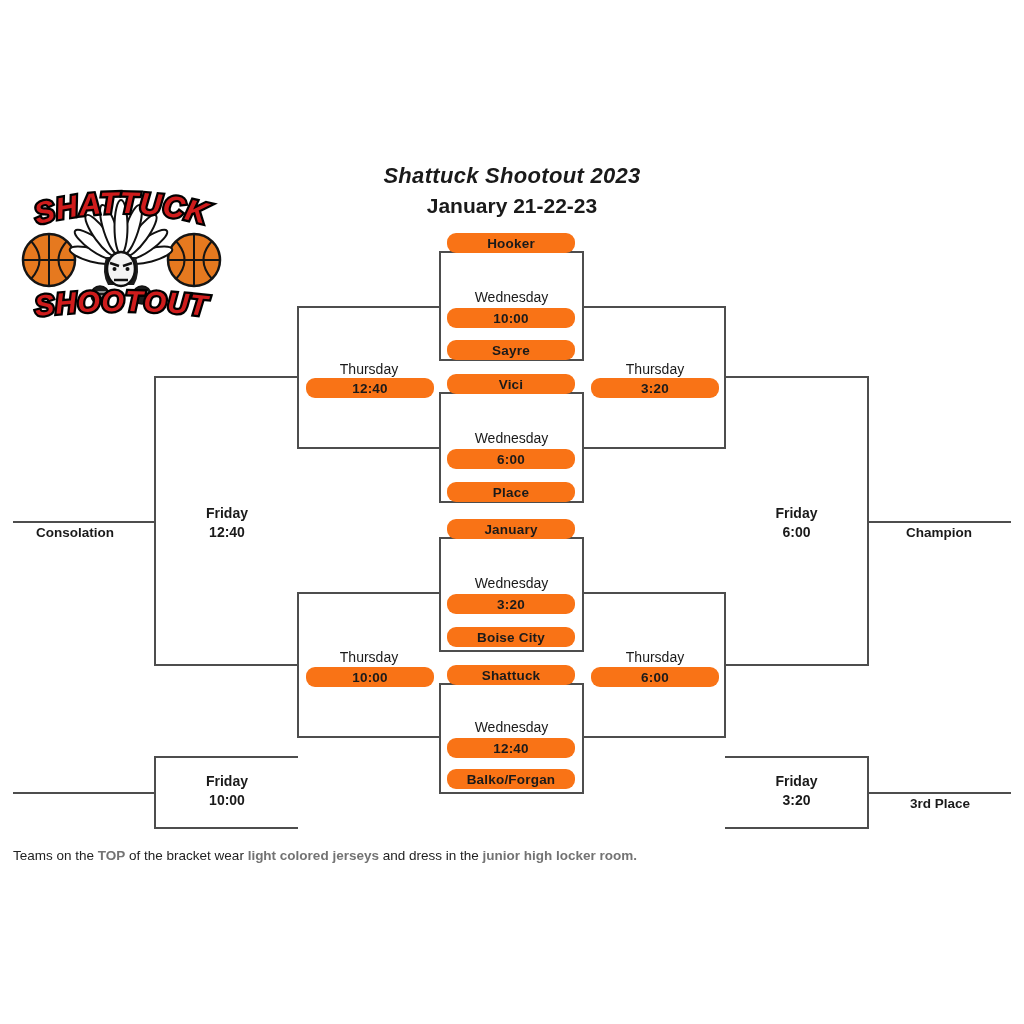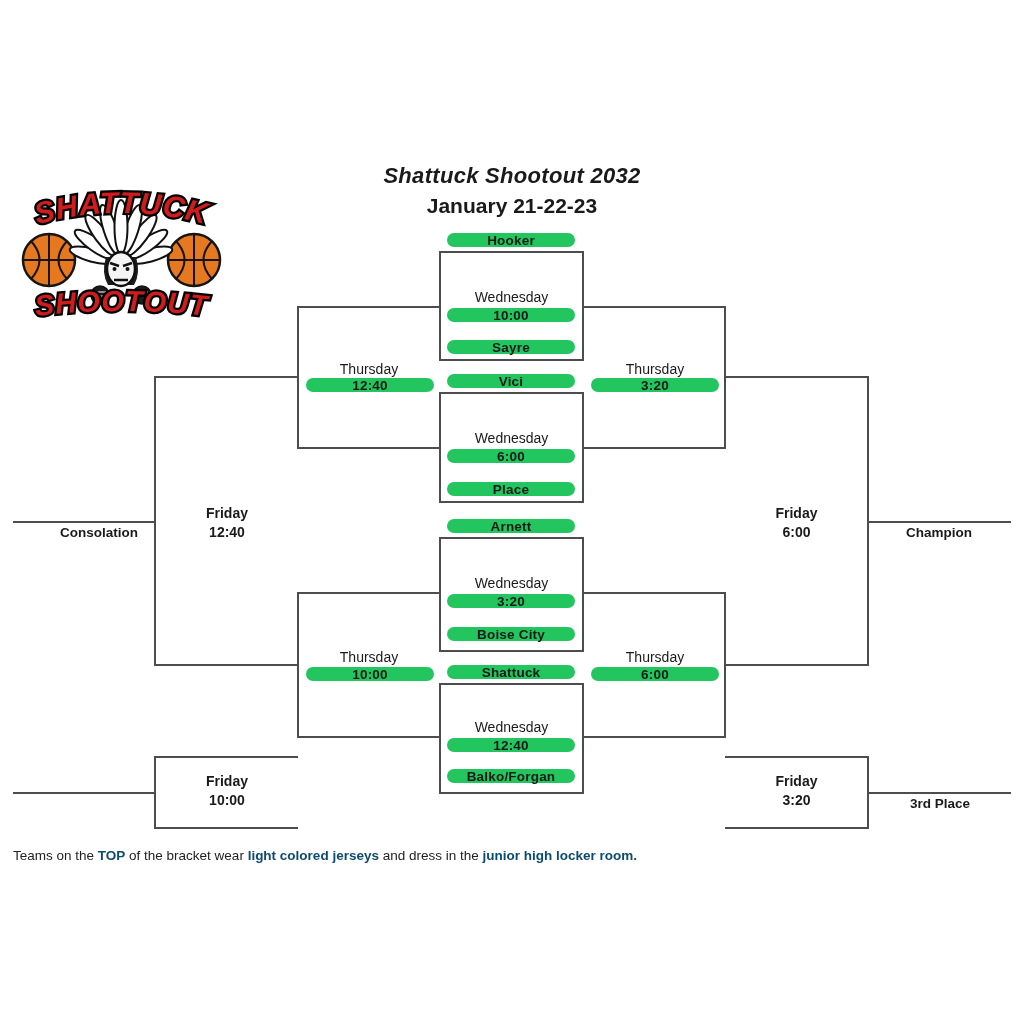--- a/index.html
+++ b/index.html
@@ -4,44 +4,44 @@
 <style>
   html,body{margin:0;padding:0;background:#ffffff;}
   #canvas{
     position:relative;width:1024px;height:1024px;background:#ffffff;overflow:hidden;
     font-family:"Liberation Sans","DejaVu Sans",sans-serif;color:#1a1a1a;
   }
   .hl{position:absolute;height:2px;background:#4d4d4d;}
   .vl{position:absolute;width:2px;background:#4d4d4d;}
   .gamebox{position:absolute;left:439px;width:145px;border:2px solid #4d4d4d;box-sizing:border-box;background:#fff;}
   .pill{
-    position:absolute;height:14px;background:#22c55e;border-radius:9px;
+    position:absolute;height:20px;background:#f97316;border-radius:9px;
     display:flex;align-items:center;justify-content:center;
     font-weight:bold;font-size:13.5px;letter-spacing:.2px;z-index:3;
   }
   .teampill{left:447px;width:128px;}
   .daytxt{position:absolute;text-align:center;font-weight:normal;font-size:14px;z-index:3;}
   .fridayblk{position:absolute;text-align:center;font-weight:bold;font-size:14px;line-height:19px;z-index:3;}
   .sidelabel{position:absolute;text-align:center;font-weight:bold;font-size:13.5px;z-index:3;}
   #title{position:absolute;left:262px;top:163px;width:500px;text-align:center;
     font-size:22px;font-weight:bold;font-style:italic;letter-spacing:.3px;}
   #subtitle{position:absolute;left:262px;top:194px;width:500px;text-align:center;
     font-size:21px;font-weight:bold;}
   #bracketlabel{position:absolute;left:706px;top:189px;width:162px;text-align:center;
     font-size:17.5px;font-weight:bold;border-bottom:2px solid #333;padding-bottom:4px;}
   #footnote{position:absolute;left:13px;top:848px;font-size:13.5px;color:#222;}
-  #footnote b{color:#0c4a6e;}
+  #footnote b{color:#737373;}
   #logo{position:absolute;left:18px;top:183px;width:207px;height:150px;}
 </style>
 </head>
 <body>
 
 <div id="canvas">
 
-  <div id="title">Shattuck Shootout 2032</div>
+  <div id="title">Shattuck Shootout 2023</div>
   <div id="subtitle">January 21-22-23</div>
 
   <svg id="logo" viewBox="0 0 207 150">
     <defs>
       <path id="arcTop" d="M 10,44 Q 103,16 197,44"></path>
       <path id="arcBot" d="M 10,134 Q 103,122 197,134"></path>
     </defs>
 
     <g>
       <circle cx="31" cy="77" r="26" fill="#e6791f" stroke="#151515" stroke-width="2.5"></circle>
@@ -126,21 +126,21 @@
   <div class="pill teampill" style="top:233px">Hooker</div>
   <div class="daytxt" style="left:439px;width:145px;top:289px">Wednesday</div>
   <div class="pill" style="left:447px;width:128px;top:308px">10:00</div>
   <div class="pill teampill" style="top:340px">Sayre</div>
 
   <div class="pill teampill" style="top:374px">Vici</div>
   <div class="daytxt" style="left:439px;width:145px;top:430px">Wednesday</div>
   <div class="pill" style="left:447px;width:128px;top:449px">6:00</div>
   <div class="pill teampill" style="top:482px">Place</div>
 
-  <div class="pill teampill" style="top:519px">Arnett</div>
+  <div class="pill teampill" style="top:519px">January</div>
   <div class="daytxt" style="left:439px;width:145px;top:575px">Wednesday</div>
   <div class="pill" style="left:447px;width:128px;top:594px">3:20</div>
   <div class="pill teampill" style="top:627px">Boise City</div>
 
   <div class="pill teampill" style="top:665px">Shattuck</div>
   <div class="daytxt" style="left:439px;width:145px;top:719px">Wednesday</div>
   <div class="pill" style="left:447px;width:128px;top:738px">12:40</div>
   <div class="pill teampill" style="top:769px">Balko/Forgan</div>
 
   <div class="daytxt" style="left:298px;width:142px;top:361px">Thursday</div>
@@ -152,21 +152,21 @@
   <div class="daytxt" style="left:584px;width:142px;top:361px">Thursday</div>
   <div class="pill" style="left:591px;width:128px;top:378px">3:20</div>
 
   <div class="daytxt" style="left:584px;width:142px;top:649px">Thursday</div>
   <div class="pill" style="left:591px;width:128px;top:667px">6:00</div>
 
   <div class="fridayblk" style="left:157px;width:140px;top:504px">
     <div>Friday</div>
     <div>12:40</div>
   </div>
-  <div class="sidelabel" style="left:24px;width:150px;top:525px">Consolation</div>
+  <div class="sidelabel" style="left:0;width:150px;top:525px">Consolation</div>
 
   <div class="fridayblk" style="left:725px;width:143px;top:504px">
     <div>Friday</div>
     <div>6:00</div>
   </div>
   <div class="sidelabel" style="left:866px;width:146px;top:525px">Champion</div>
 
   <div class="fridayblk" style="left:157px;width:140px;top:772px">
     <div>Friday</div>
     <div>10:00</div>

